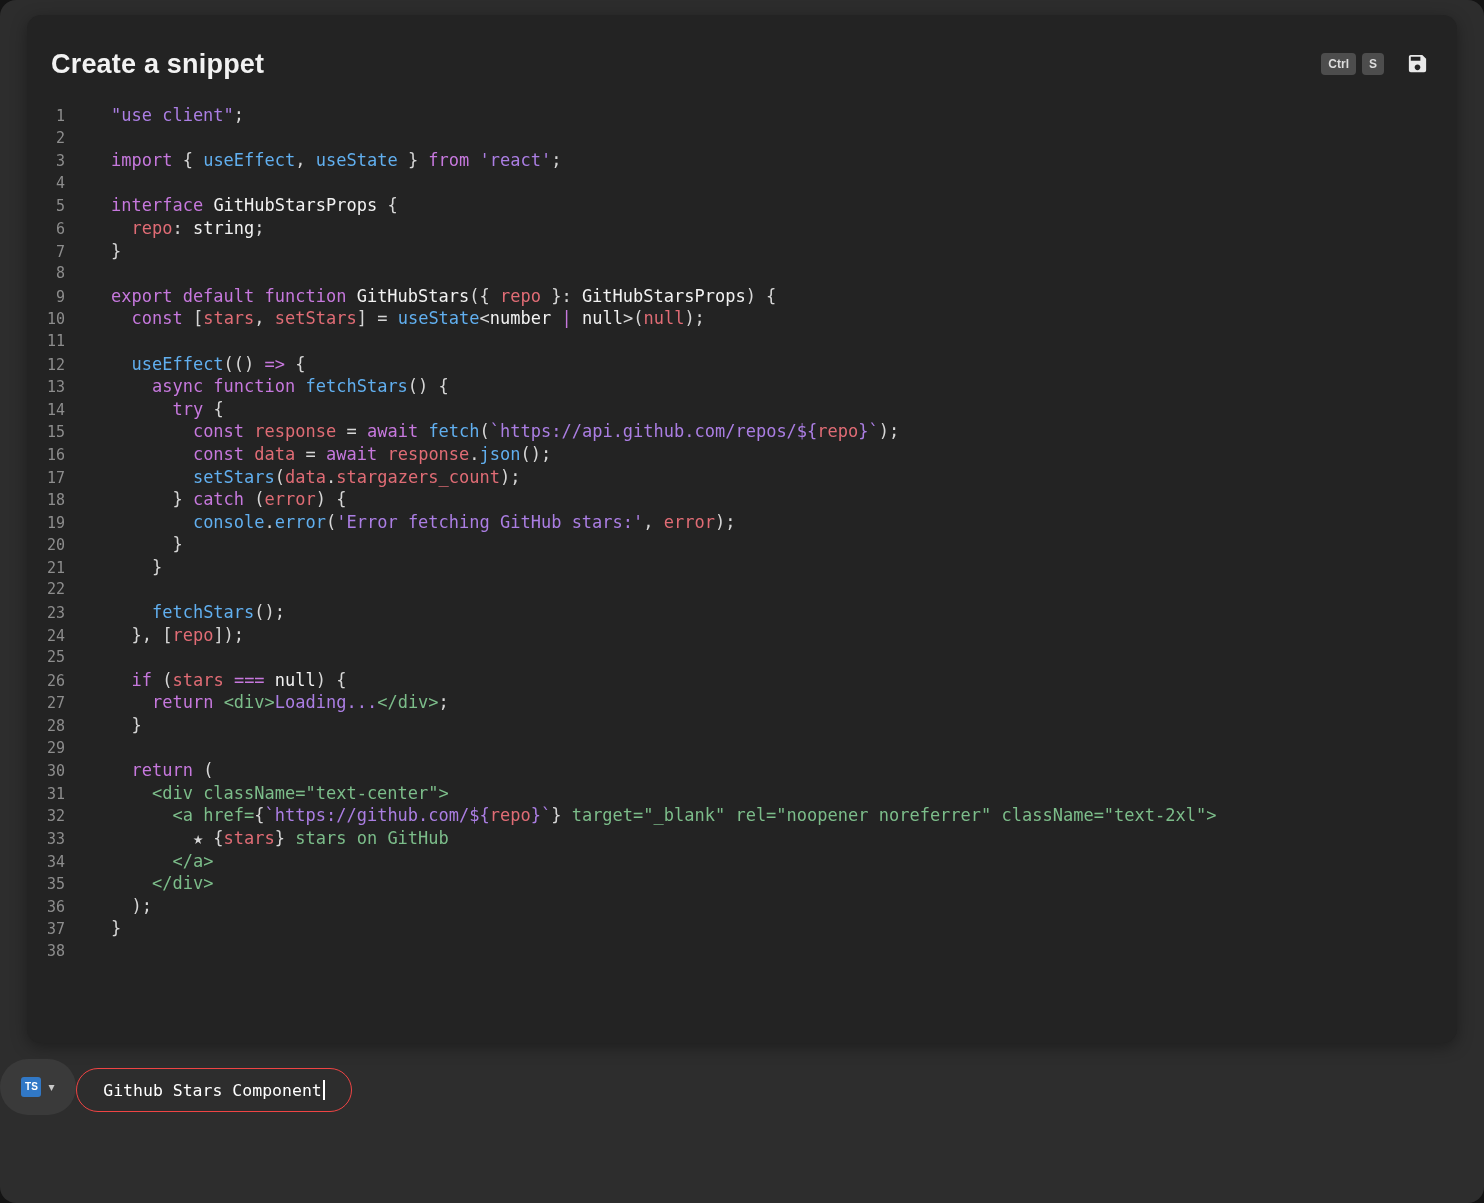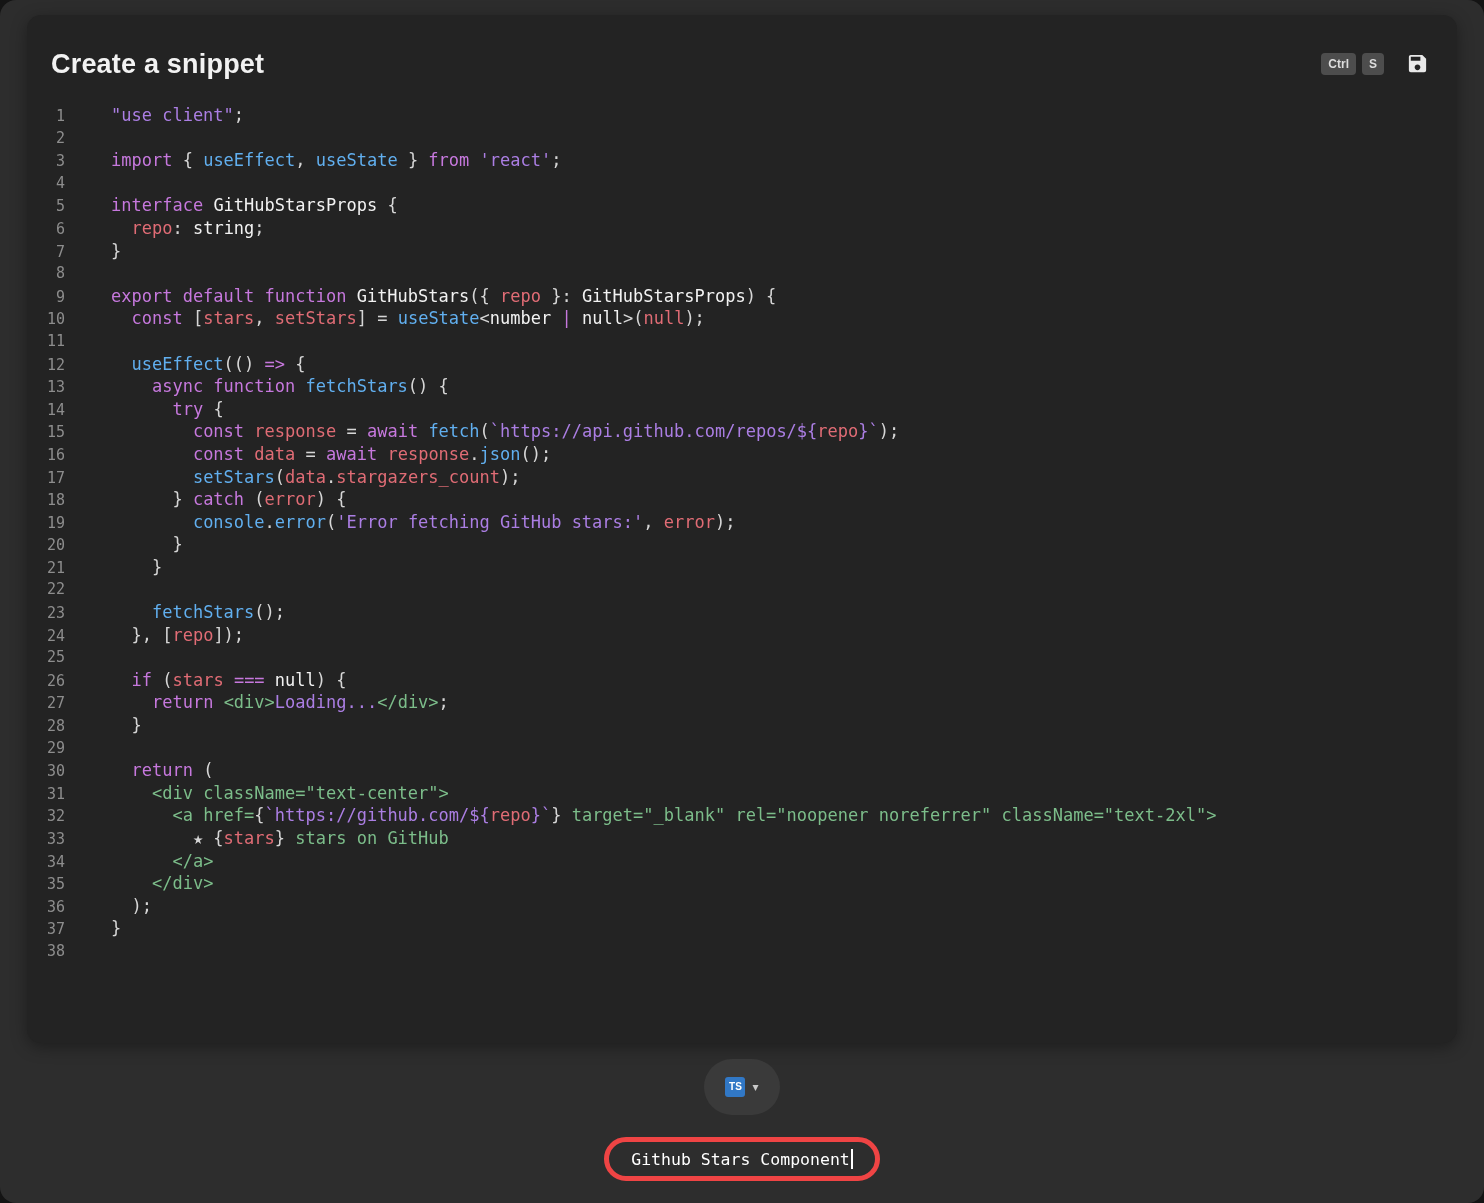--- a/index.html
+++ b/index.html
@@ -18,27 +18,27 @@
 
   .editor { font:17px/22.6px "DejaVu Sans Mono",monospace; color:#d4d4d4; white-space:pre; }
   .code-line { display:flex; align-items:baseline; height:22.6px; }
   .line-number { width:38px; text-align:right; color:#8d8d8d; font-size:15px; flex:none; }
   .line-content { margin-left:46px; }
   .tok-p{color:var(--tok-p,#d6d6d6)} .tok-k{color:var(--tok-k,#c678dd)}
   .tok-f{color:var(--tok-f,#61afef)} .tok-v{color:var(--tok-v,#e06c75)}
   .tok-s{color:var(--tok-s,#ab7ee3)} .tok-g{color:var(--tok-g,#7cbd8a)}
   .tok-t{color:var(--tok-t,#f2f2f2); font-weight:normal}
 
-  .footer { display:flex; flex-direction:column; align-items:center; }
+  .footer { display:flex; flex-direction:row; align-items:center; }
   .lang-select { margin-top:16px; width:76px; height:56px; border-radius:28px; background:#3a3a3a;
                  border:none; display:flex; align-items:center; justify-content:center; gap:7px; cursor:pointer; }
   .ts-logo { width:20px; height:20px; background:var(--ts-blue,#3178C6); border-radius:3px;
              color:#fff; font:bold 10px/20px "Liberation Sans",sans-serif; text-align:center; display:block; }
   .chevron { color:#c9c9c9; font-size:12px; line-height:1; }
-  .name-input { margin-top:22px; width:276px; height:44px; border:5px solid #ef4444; border-radius:22px;
+  .name-input { margin-top:22px; width:276px; height:44px; border:1px solid #ef4444; border-radius:22px;
                 display:flex; align-items:center; justify-content:center; color:#ffffff;
                 font:16.5px "DejaVu Sans Mono",monospace; background:transparent; cursor:text; }
   .cursor { display:inline-block; width:2px; height:20px; background:#fff; margin-left:1px; align-self:center; }
 </style>
 </head>
 <body>
 
 <div class="page">
 
   <div class="card">

